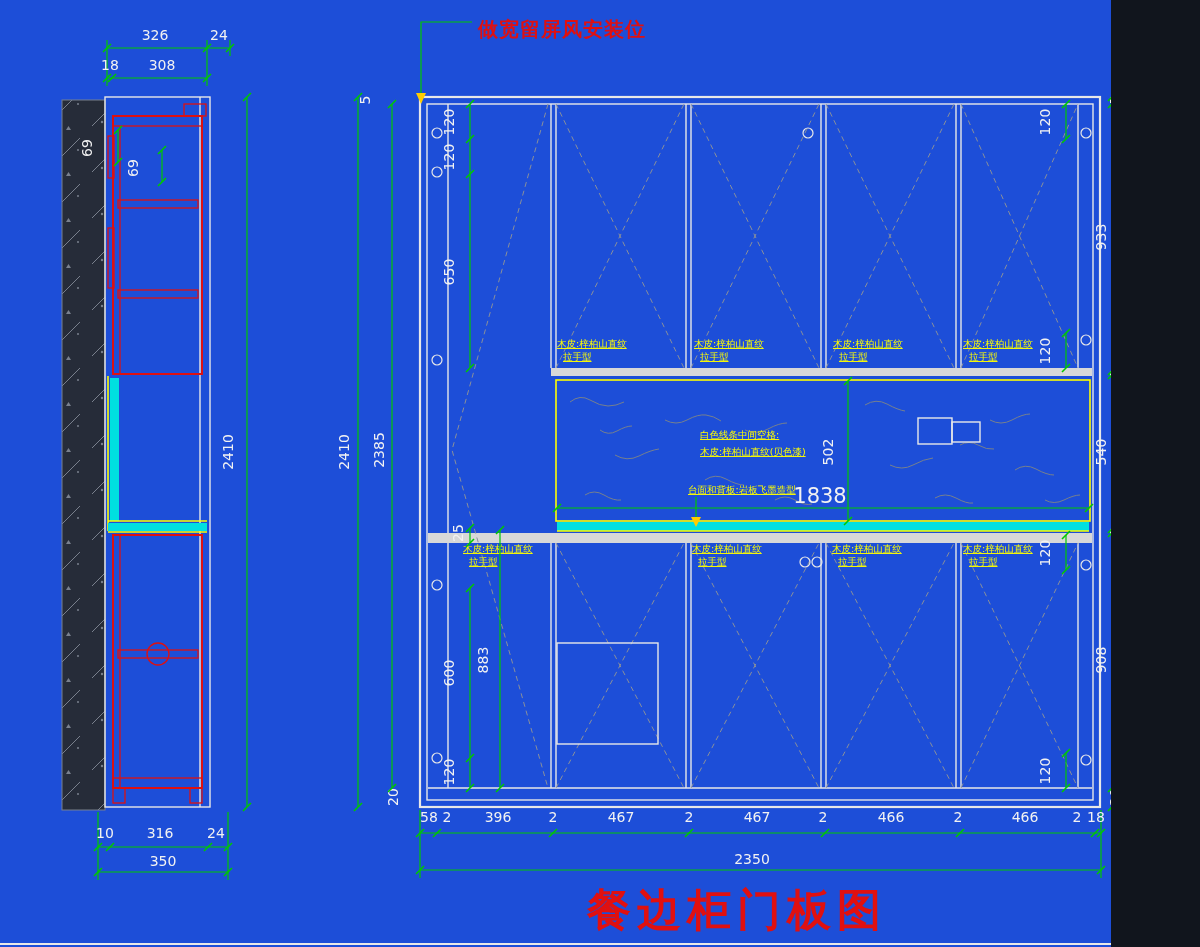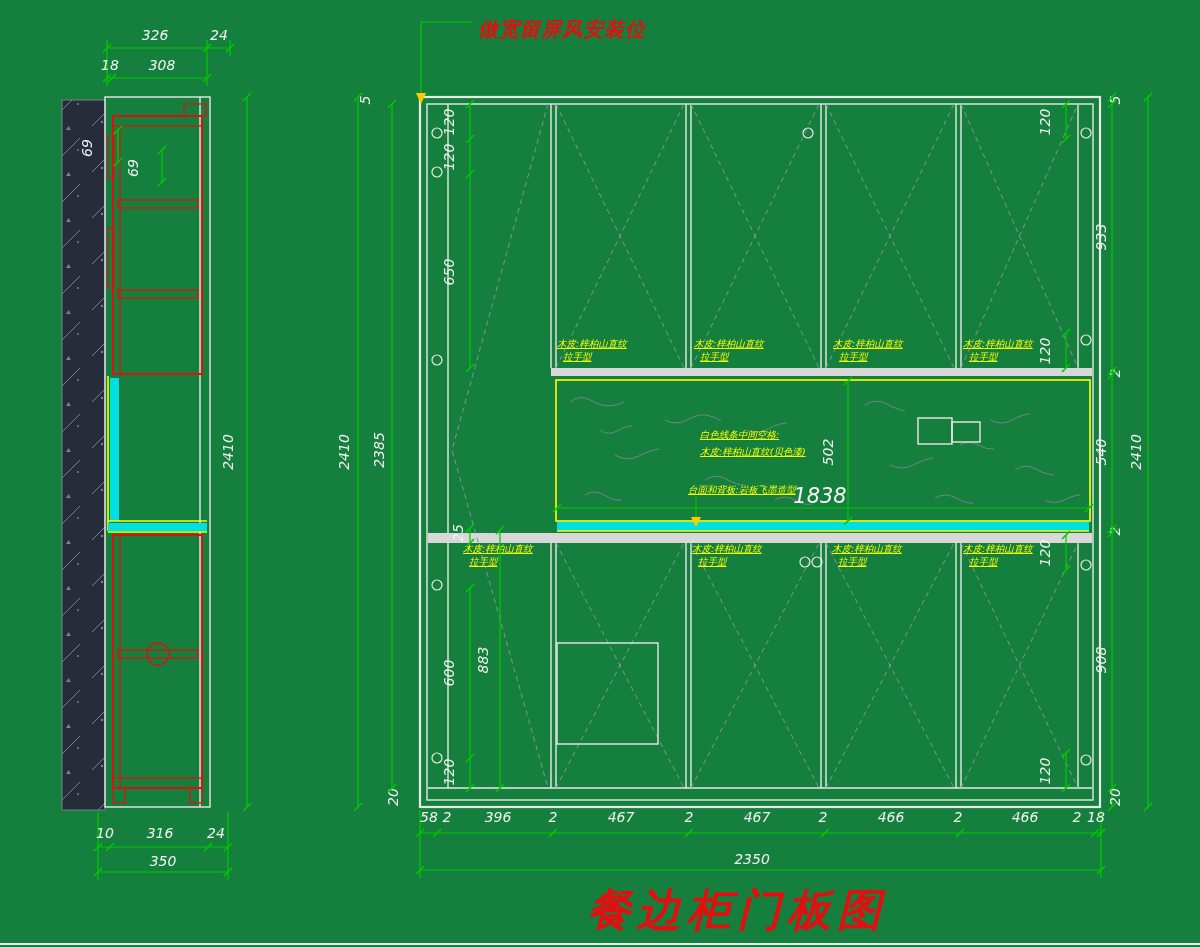--- a/index.html
+++ b/index.html
@@ -1,17 +1,17 @@
 <!DOCTYPE html>
 <html><head>
 <meta charset="utf-8">
 <style>
   html,body{margin:0;padding:0;background:#11151d;}
-  #stage{position:relative;width:1200px;height:947px;background:#15803d;overflow:hidden;
-         font-family:"DejaVu Sans",sans-serif;font-style:italic;}
+  #stage{position:relative;width:1111px;height:947px;background:#1d4ed8;overflow:hidden;
+         font-family:"DejaVu Sans",sans-serif;}
   svg text{font-family:"DejaVu Sans",sans-serif;}
   .dim{fill:#f2f2f2;font-size:14px;}
   .dimBig{fill:#f2f2f2;font-size:21px;}
   .ylab{fill:#ffff00;font-size:9.5px;text-decoration:underline;}
   .gl{stroke:#00c800;stroke-width:1.2;fill:none;}
   .tk{stroke:#00c800;stroke-width:1.6;fill:none;}
   .wl{stroke:#e8e8e8;stroke-width:1.4;fill:none;}
   .wl2{stroke:#e8e8e8;stroke-width:2.2;fill:none;}
   .rl{stroke:#dd1111;stroke-width:2;fill:none;}
   .rlt{stroke:#dd1111;stroke-width:1.3;fill:none;}

